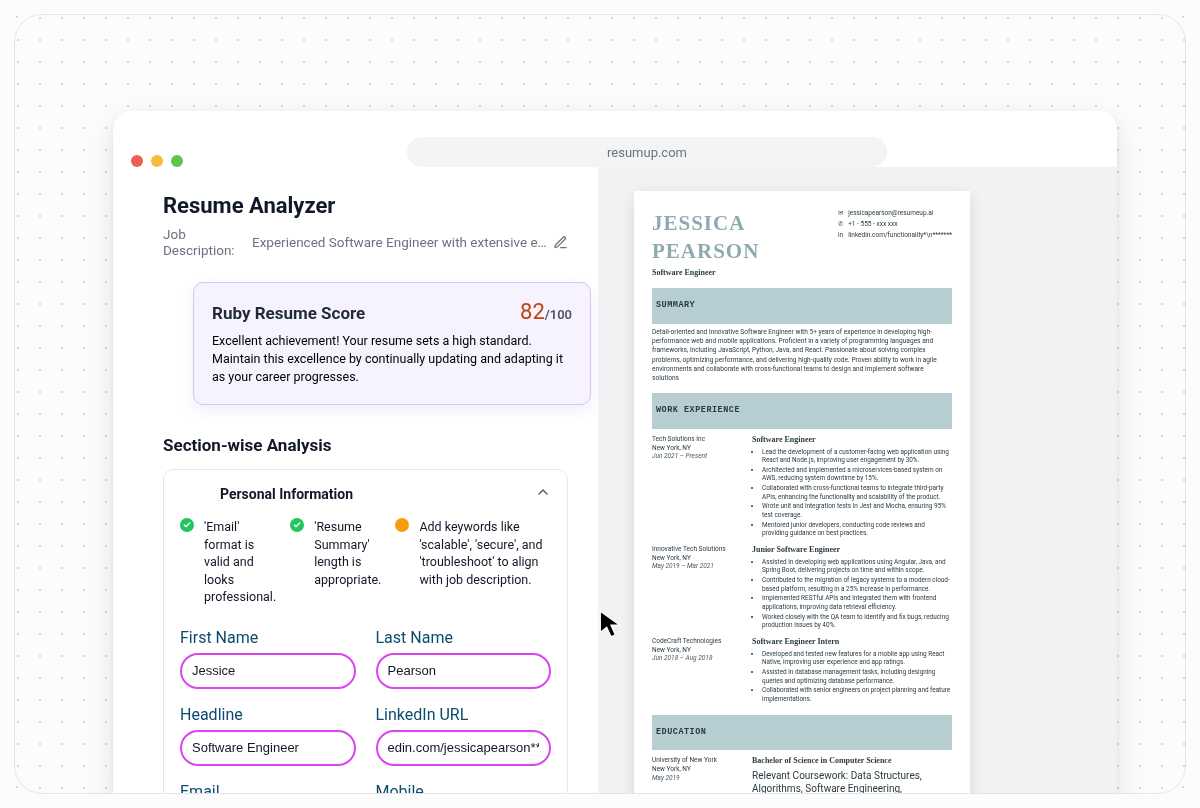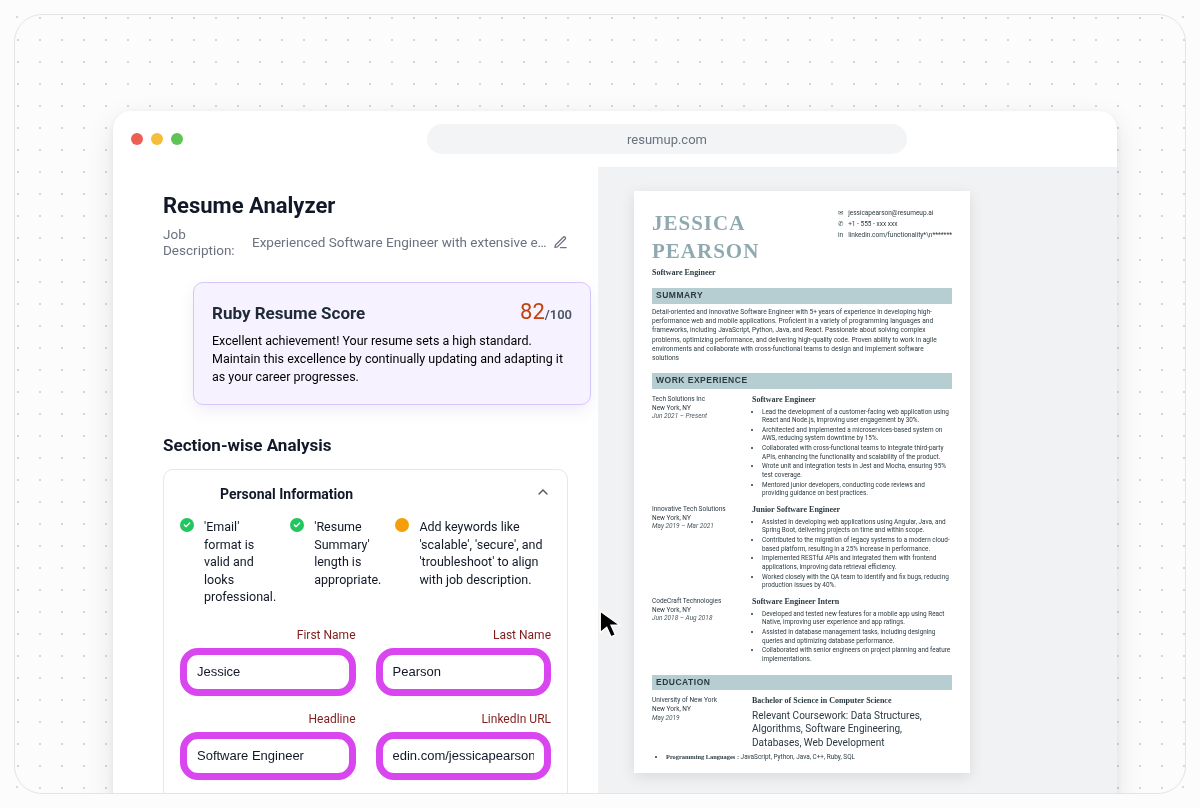--- a/index.html
+++ b/index.html
@@ -33,23 +33,23 @@
     background: #fff;
     border-radius: 18px;
     box-shadow: 0 10px 30px rgba(0,0,0,0.10), 0 2px 6px rgba(0,0,0,0.06);
     overflow: hidden;
     display: flex;
     flex-direction: column;
   }
   .browser-top {
     height: 56px;
     display: flex;
-    align-items: center;
+    align-items: flex-end;
     padding: 0 18px;
-    gap: 24px;
+    gap: 4px;
   }
   .dots { display: flex; gap: 8px; }
   .dot { width: 12px; height: 12px; border-radius: 50%; }
   .dot.red { background: #ed5f55; }
   .dot.yellow { background: #f6bd3b; }
   .dot.green { background: #5fc454; }
   .urlbar {
     flex: 0 0 auto;
     margin-left: 220px;
     width: 480px;
@@ -109,25 +109,25 @@
   .badge.green { background: #22c55e; }
   .badge.yellow { background: #f59e0b; }
   .badge svg { width: 8px; height: 8px; }
   .form-grid {
     margin-top: 22px;
     display: grid;
     grid-template-columns: 1fr 1fr;
     column-gap: 20px;
     row-gap: 16px;
   }
-  .field label { font-size: 12px; color: #7f1d1d; display: block; margin-bottom: 6px; text-align: right; }
+  .field label { font-size: 16px; color: #0c4a6e; display: block; margin-bottom: 6px; }
   .field input {
     width: 100%;
-    height: 48px;
-    border: 7px solid #d946ef;
+    height: 36px;
+    border: 2px solid #d946ef;
     border-radius: 18px;
     padding: 0 10px;
     font-size: 13px;
     color: #111827;
     outline: none;
     background: #fff;
   }
   
   .right {
     flex: 1;
@@ -146,25 +146,25 @@
   }
   .r-head { display: flex; justify-content: space-between; align-items: flex-start; }
   .r-name { font-family: Georgia, "Times New Roman", serif; font-size: 21px; letter-spacing: 1px; color: #8fa9b0; font-weight: 700; }
   .r-role { font-family: Georgia, serif; font-size: 8px; color: #2b3a42; font-weight: 700; margin-top: 2px; }
   .r-contact { font-size: 6.5px; color: #2b3a42; text-align: left; }
   .r-contact .cl { display: flex; gap: 4px; align-items: center; margin-bottom: 2px; }
   .r-contact .ic { width: 7px; height: 7px; display:inline-flex; align-items:center; justify-content:center; }
   .r-sec-h {
     margin-top: 10px;
     background: #b6cdd1;
-    font-family: Liberation Sans, sans-serif;
+    font-family: Liberation Mono, monospace;
     font-weight: 700;
     font-size: 8.5px;
     letter-spacing: 0.5px;
-    padding: 2px 4px;
+    padding: 12px 4px;
     color: #2b3a42;
   }
   .r-summary { margin-top: 4px; font-size: 6.6px; line-height: 1.4; color: #2b3a42; }
   .r-job { display: flex; margin-top: 6px; gap: 8px; }
   .r-job-left { width: 92px; font-size: 6.5px; }
   .r-job-left .co { font-weight: 400; }
   .r-job-left .loc { }
   .r-job-left .dt { font-style: italic; color: #4a5a62; }
   .r-job-right { flex: 1; }
   .r-job-title { font-family: Georgia, serif; font-weight: 700; font-size: 8px; color: #2b3a42; }

